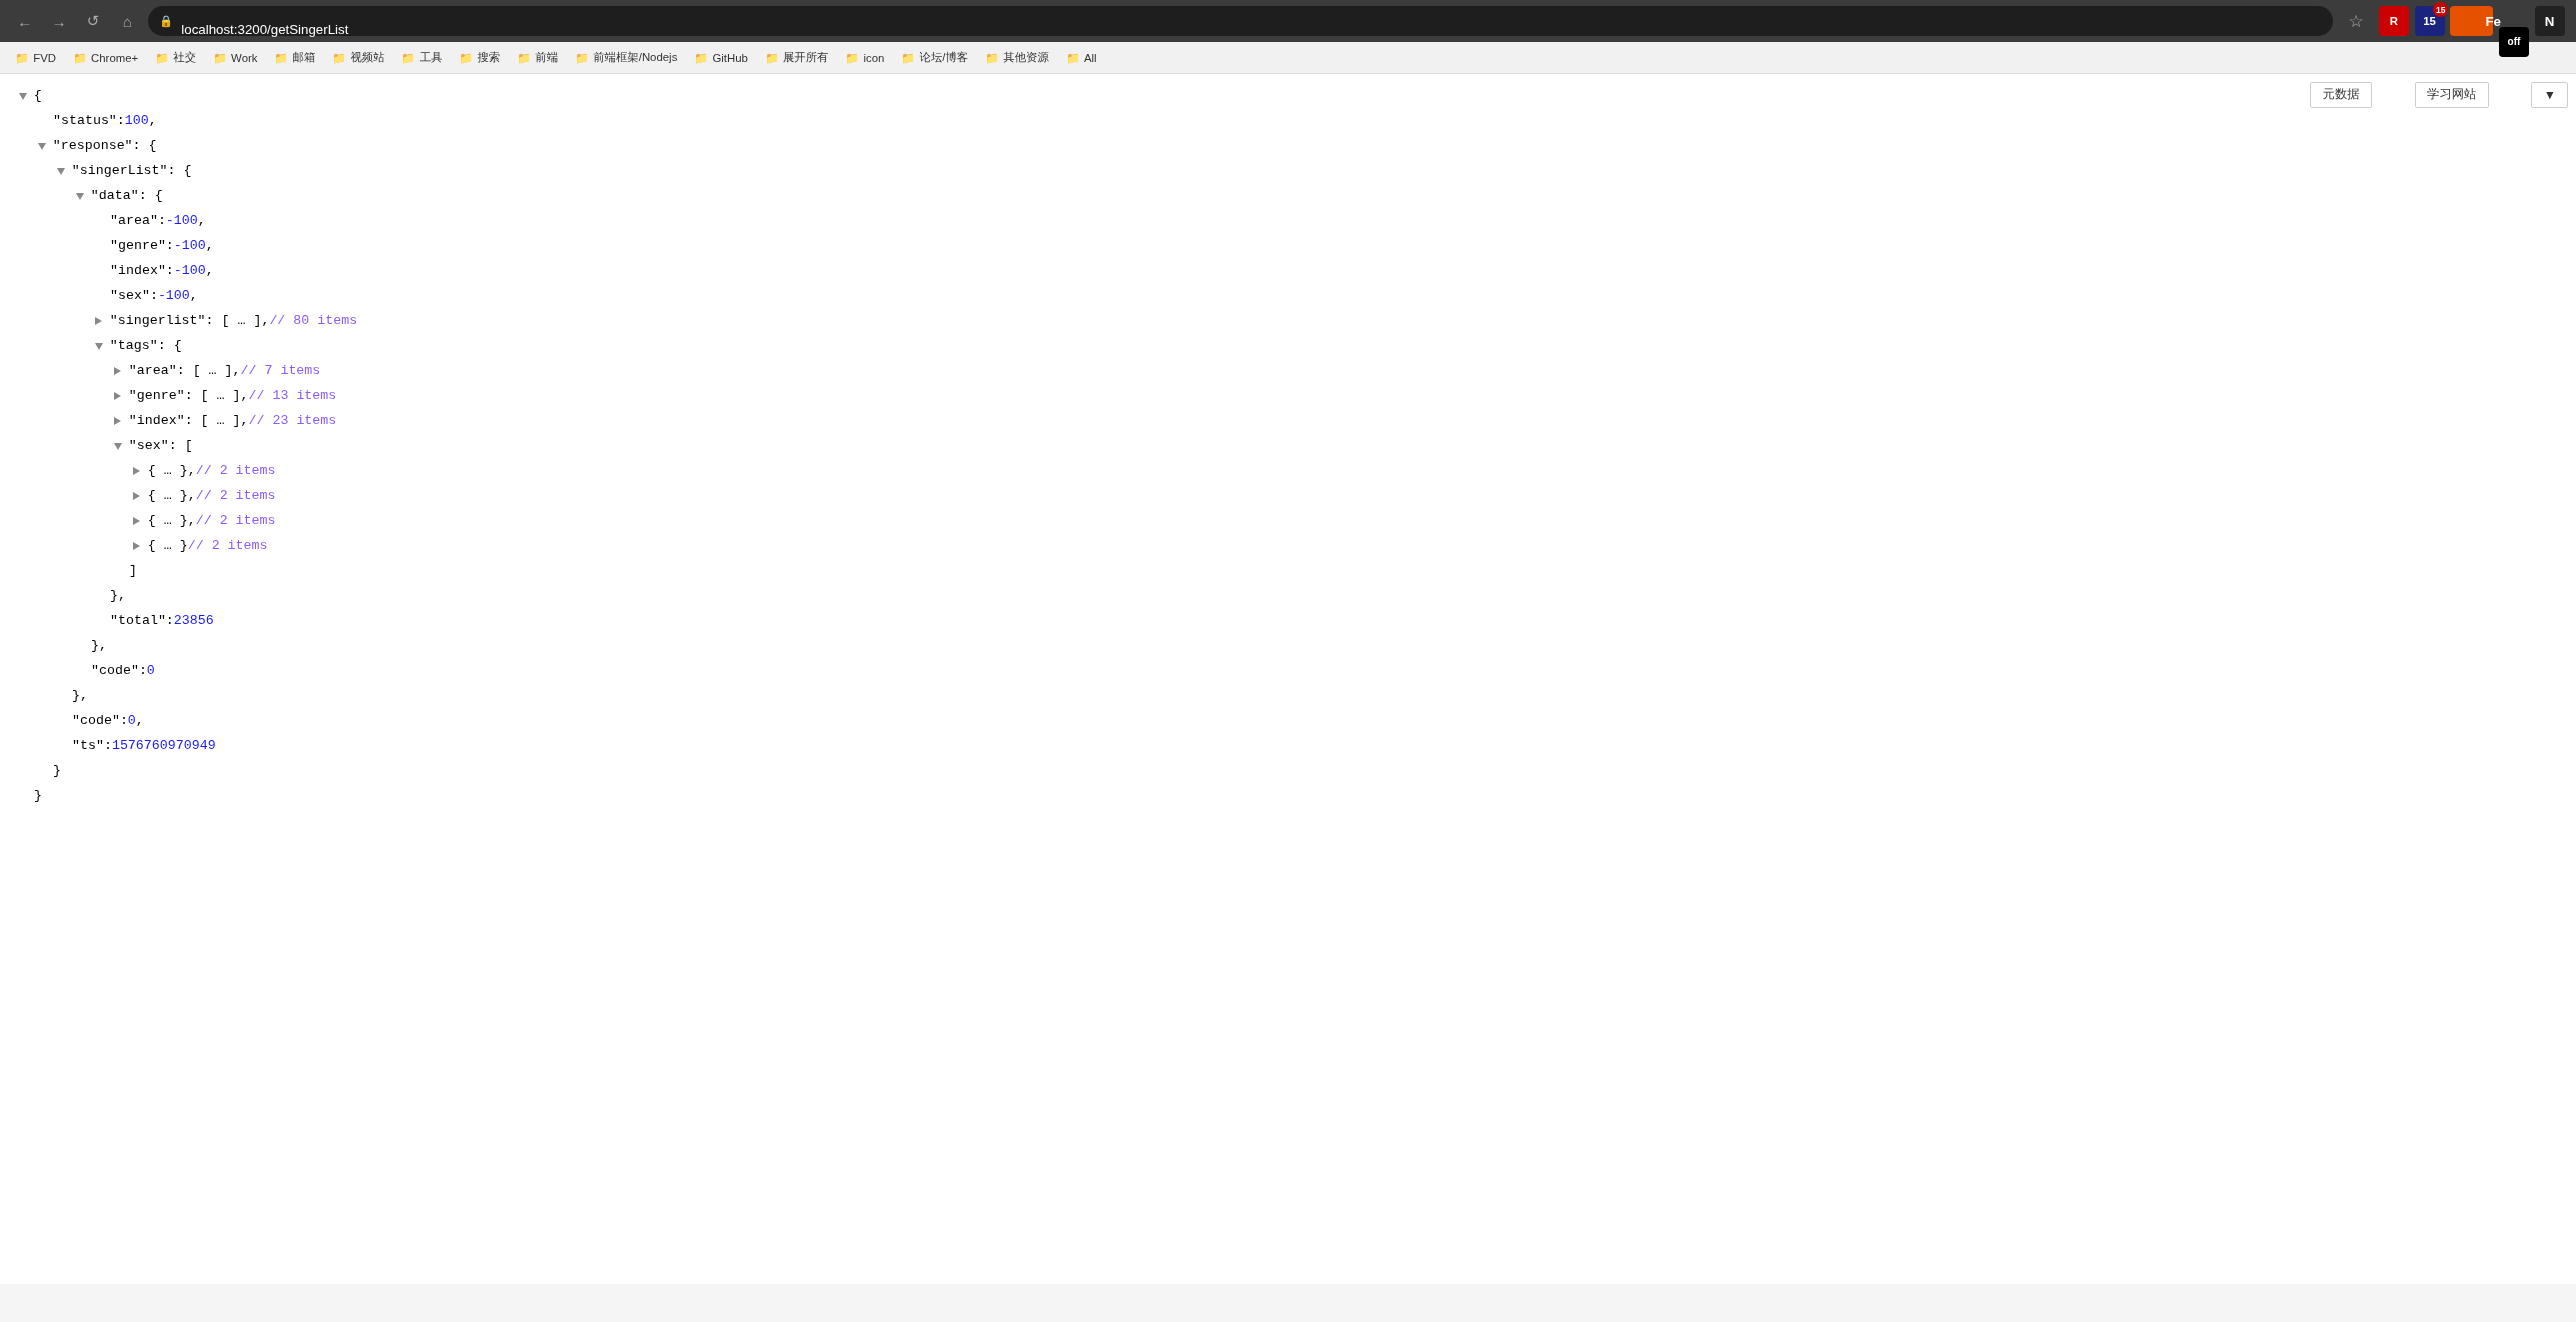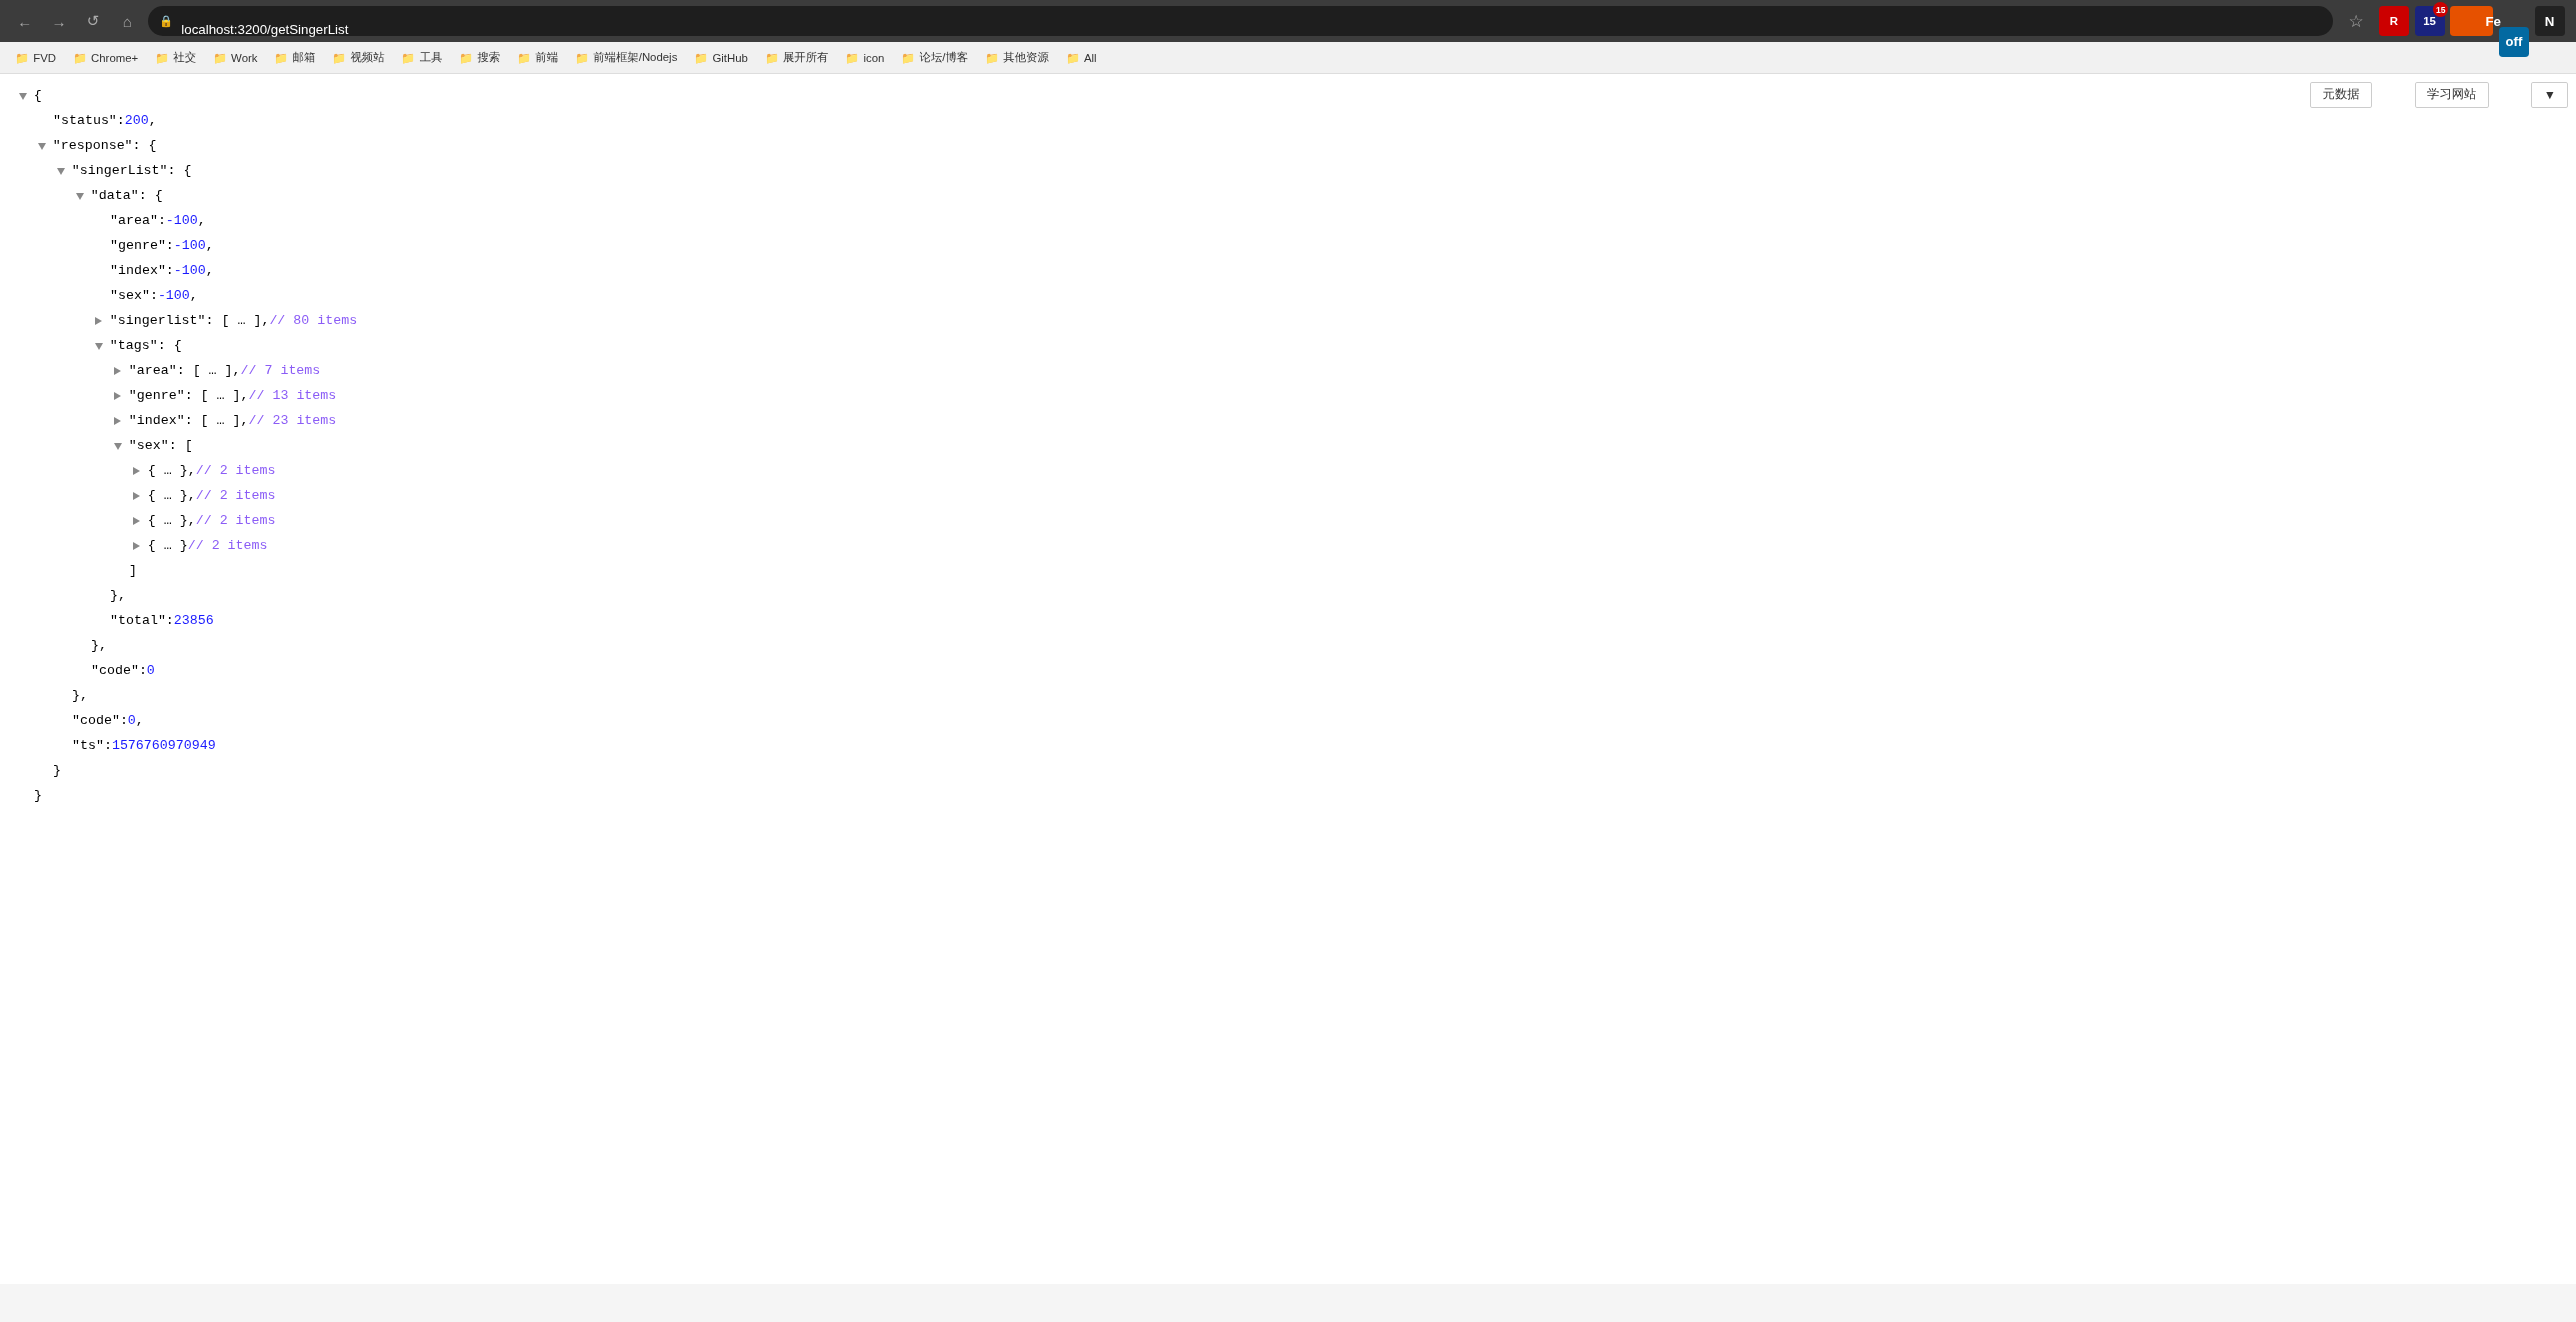--- a/index.html
+++ b/index.html
@@ -83,21 +83,21 @@
       color: #fff;
       font-size: 8.5px;
       width: 15px;
       height: 15px;
       border-radius: 50%;
       display: flex;
       align-items: center;
       justify-content: center;
     }
     .ext-orange { background: #e65100; color: #fff; font-size: 13.3px; padding-left: 43px; }
-    .ext-red-off { background: #0369a1; color: #fff; font-size: 13px; margin-top: 41px; }
+    .ext-red-off { background: #000000; color: #fff; font-size: 10px; margin-top: 41px; }
     .ext-black { background: #222; color: #fff; font-size: 13.3px; font-weight: bold; }
 
     
     .bookmarks-bar {
       background: #f1f1f1;
       height: 32px;
       display: flex;
       align-items: center;
       padding: 0 7.6px;
       gap: 1.9px;
@@ -313,21 +313,21 @@
     <div class="json-line">
       <span class="toggle-btn">
           <span class="triangle-down"></span>
         </span>
       <span class="punctuation">{</span>
     </div>
 
     <div class="json-line indent-1">
       <span class="no-toggle"></span>
       <span class="key">"status": </span>
-        <span class="val-num">200</span>
+        <span class="val-num">100</span>
         <span class="punctuation">,</span>
     </div>
 
     <div class="json-line indent-1">
       <span class="toggle-btn">
           <span class="triangle-down"></span>
         </span>
       <span class="key">"response": {</span>
     </div>
 

